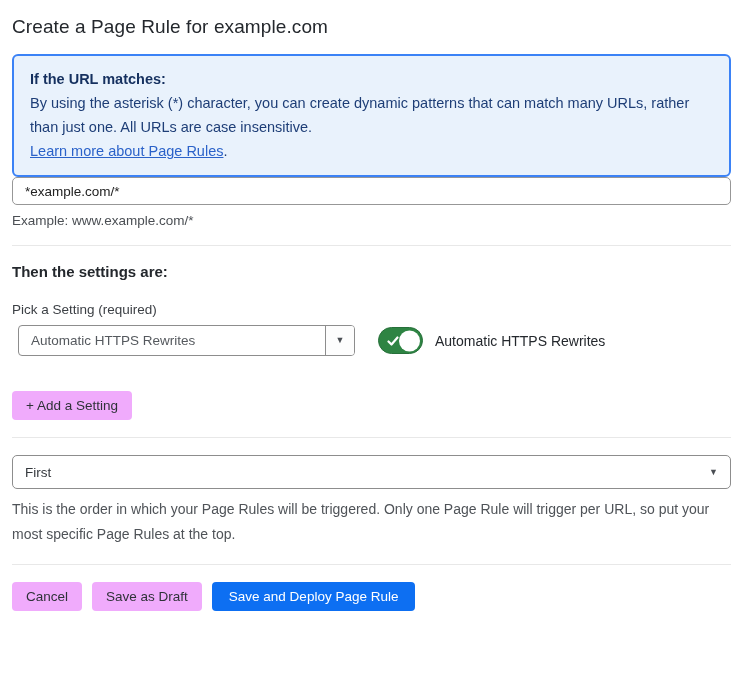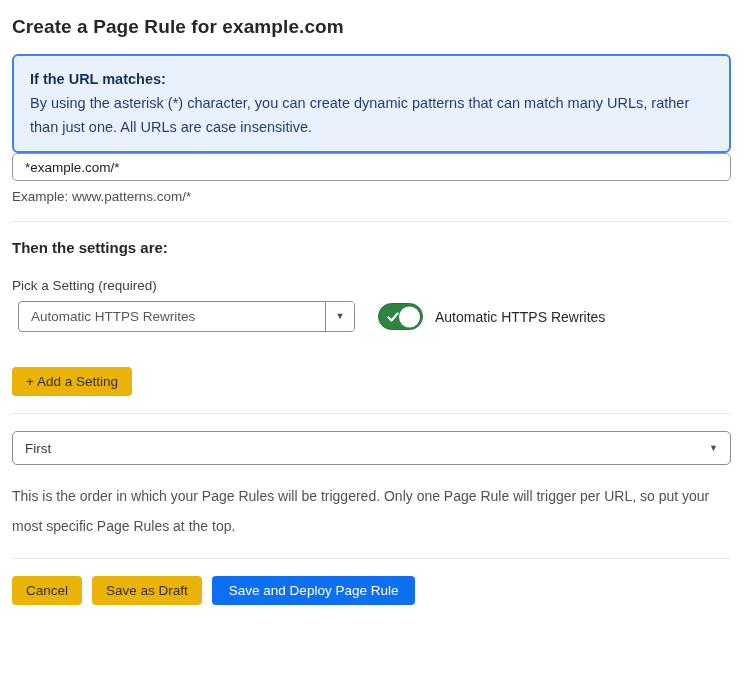--- a/index.html
+++ b/index.html
@@ -6,21 +6,21 @@
   html, body { background: #ffffff; }
   body {
     width: 743px;
     font-family: "Liberation Sans", sans-serif;
     color: #24282d;
   }
   .page { padding: 12px 12px 16px 12px; }
 
   .page-title {
     font-size: 19px;
-    font-weight: 700;
+    font-weight: 400;
     color: #24282d;
     margin: 4px 0 16px 0;
     letter-spacing: .1px;
   }
 
   .info-box {
     background: #e9f2fc;
     border: 2px solid #3b82f6;
     border-radius: 6px;
     padding: 11px 16px 12px 16px;
@@ -157,21 +157,21 @@
     justify-content: center;
     height: 29px;
     padding: 0 14px;
     border: none;
     border-radius: 4px;
     font-size: 13.5px;
     font-family: "Liberation Sans", sans-serif;
     cursor: pointer;
   }
   .btn-secondary {
-    background: #eab308;
+    background: #f0abfc;
     color: #2e3238;
   }
   .btn-primary {
     background: #0d6ff2;
     color: #ffffff;
     padding: 0 17px;
   }
   .add-setting-btn { margin-top: 35px; }
 
   .order-select {
@@ -186,46 +186,47 @@
     cursor: pointer;
   }
   .order-select .select-value {
     flex: 1;
     font-size: 13.5px;
     color: #34383d;
   }
 
   .order-helper {
     font-size: 14px;
-    line-height: 30px;
+    line-height: 25px;
     color: #4f5358;
-    margin-top: 16px;
+    margin-top: 8px;
   }
 
   .footer-actions {
     display: flex;
     align-items: center;
     gap: 10px;
     margin-top: 13px;
   }
 </style>
 </head>
 <body>
 
 <div class="page">
 
   <h1 class="page-title">Create a Page Rule for example.com</h1>
 
   <div class="info-box">
     <div class="info-heading">If the URL matches:</div>
     <div class="info-body">By using the asterisk (*) character, you can create dynamic patterns that can match many URLs, rather than just one. All URLs are case insensitive.</div>
+    <div><a class="info-link">Learn more about Page Rules</a><span>.</span></div>
   </div>
 
   <input class="text-input" type="text" value="*example.com/*" style="">
-  <div class="helper-text">Example: www.patterns.com/*</div>
+  <div class="helper-text">Example: www.example.com/*</div>
 
   <hr class="divider">
 
   <h2 class="section-heading">Then the settings are:</h2>
 
   <div class="field-label">Pick a Setting (required)</div>
 
   <div class="setting-row">
     <div class="setting-select">
       <div class="select-value">Automatic HTTPS Rewrites</div>

